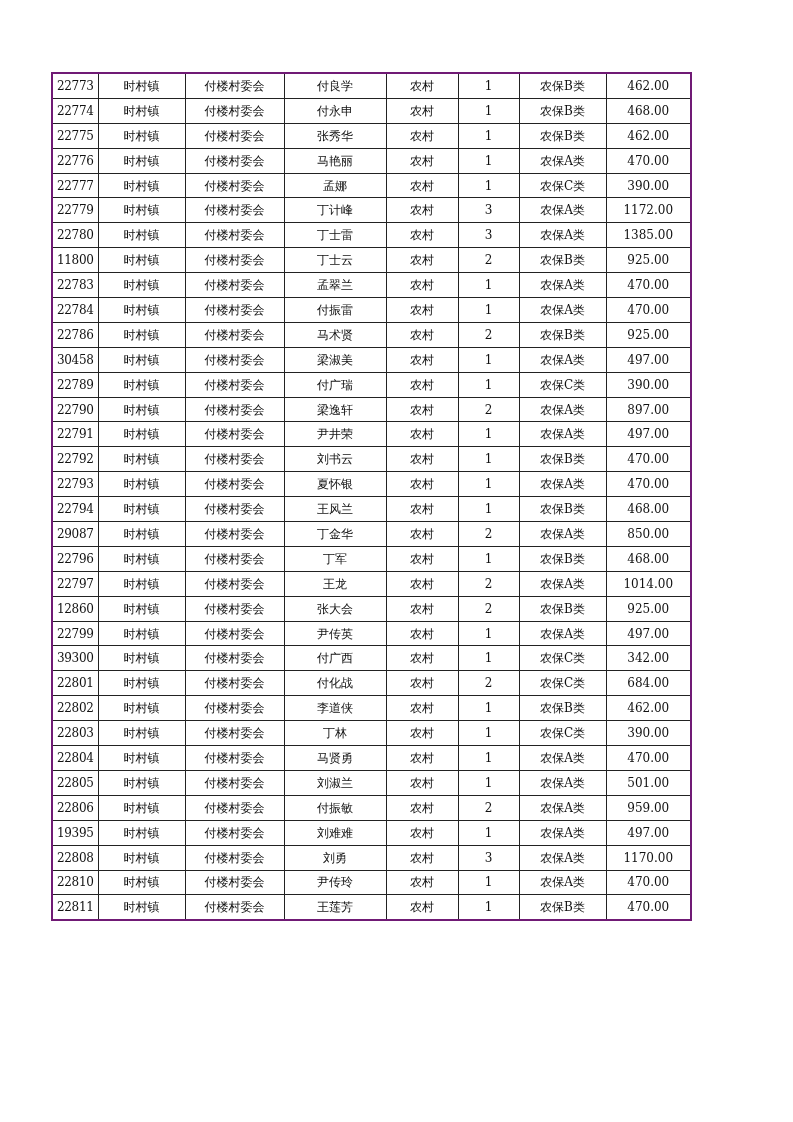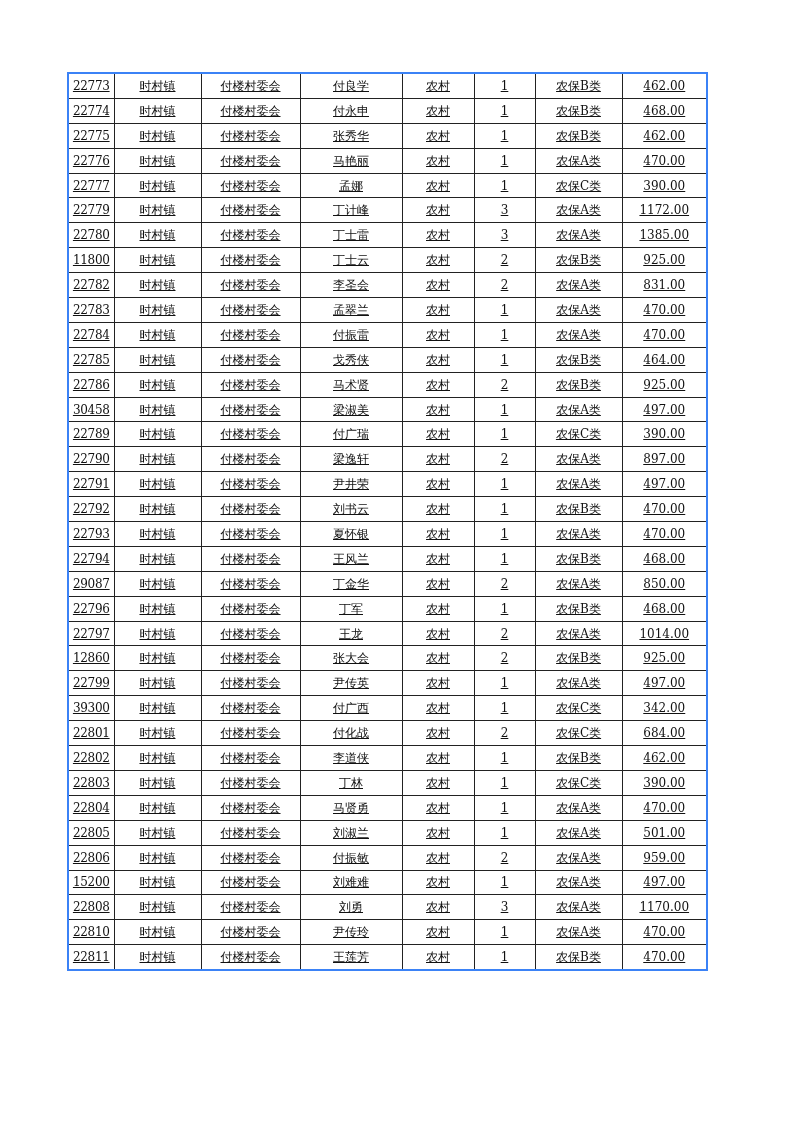--- a/index.html
+++ b/index.html
@@ -1,22 +1,21 @@
 <!DOCTYPE html>
 <html><head>
 <meta charset="utf-8">
 <style>
   html, body { margin: 0; padding: 0; background: #ffffff; }
   body { width: 793px; height: 1122px; position: relative; overflow: hidden;
          font-family: "DejaVu Serif", "Liberation Serif", serif; color: #111; }
   table.roster {
-    position: absolute; left: 67px; top: 72px;
+    position: absolute; left: 51px; top: 72px;
     border-collapse: collapse; table-layout: fixed;
-    border: 2px solid #3b82f6;
-    text-decoration: underline;
+    border: 2px solid #701a75;
   }
   table.roster td {
     border: 1px solid #222;
     height: 23.9px; padding: 0;
     font-size: 12px; line-height: 12px;
     text-align: center; vertical-align: middle;
     white-space: nowrap; overflow: hidden;
   }
   col.c-id { width: 46px; }
   col.c-town { width: 87px; }
@@ -118,60 +117,40 @@
         <td class="id num">11800</td>
         <td>时村镇</td>
         <td>付楼村委会</td>
         <td>丁士云</td>
         <td>农村</td>
         <td class="num">2</td>
         <td>农保B类</td>
         <td class="num">925.00</td>
       </tr>
       <tr>
-        <td class="id num">22782</td>
-        <td>时村镇</td>
-        <td>付楼村委会</td>
-        <td>李圣会</td>
-        <td>农村</td>
-        <td class="num">2</td>
-        <td>农保A类</td>
-        <td class="num">831.00</td>
-      </tr>
-      <tr>
         <td class="id num">22783</td>
         <td>时村镇</td>
         <td>付楼村委会</td>
         <td>孟翠兰</td>
         <td>农村</td>
         <td class="num">1</td>
         <td>农保A类</td>
         <td class="num">470.00</td>
       </tr>
       <tr>
         <td class="id num">22784</td>
         <td>时村镇</td>
         <td>付楼村委会</td>
         <td>付振雷</td>
         <td>农村</td>
         <td class="num">1</td>
         <td>农保A类</td>
         <td class="num">470.00</td>
       </tr>
       <tr>
-        <td class="id num">22785</td>
-        <td>时村镇</td>
-        <td>付楼村委会</td>
-        <td>戈秀侠</td>
-        <td>农村</td>
-        <td class="num">1</td>
-        <td>农保B类</td>
-        <td class="num">464.00</td>
-      </tr>
-      <tr>
         <td class="id num">22786</td>
         <td>时村镇</td>
         <td>付楼村委会</td>
         <td>马术贤</td>
         <td>农村</td>
         <td class="num">2</td>
         <td>农保B类</td>
         <td class="num">925.00</td>
       </tr>
       <tr>
@@ -358,21 +337,21 @@
         <td class="id num">22806</td>
         <td>时村镇</td>
         <td>付楼村委会</td>
         <td>付振敏</td>
         <td>农村</td>
         <td class="num">2</td>
         <td>农保A类</td>
         <td class="num">959.00</td>
       </tr>
       <tr>
-        <td class="id num">15200</td>
+        <td class="id num">19395</td>
         <td>时村镇</td>
         <td>付楼村委会</td>
         <td>刘难难</td>
         <td>农村</td>
         <td class="num">1</td>
         <td>农保A类</td>
         <td class="num">497.00</td>
       </tr>
       <tr>
         <td class="id num">22808</td>

